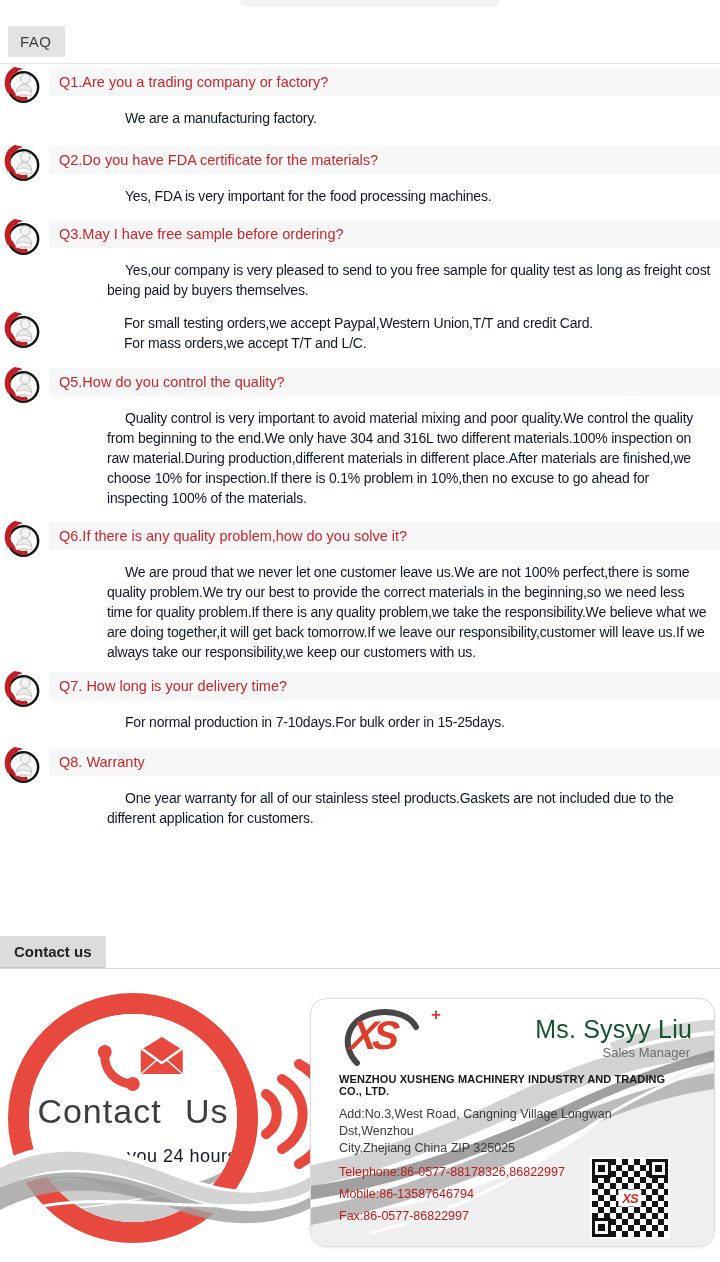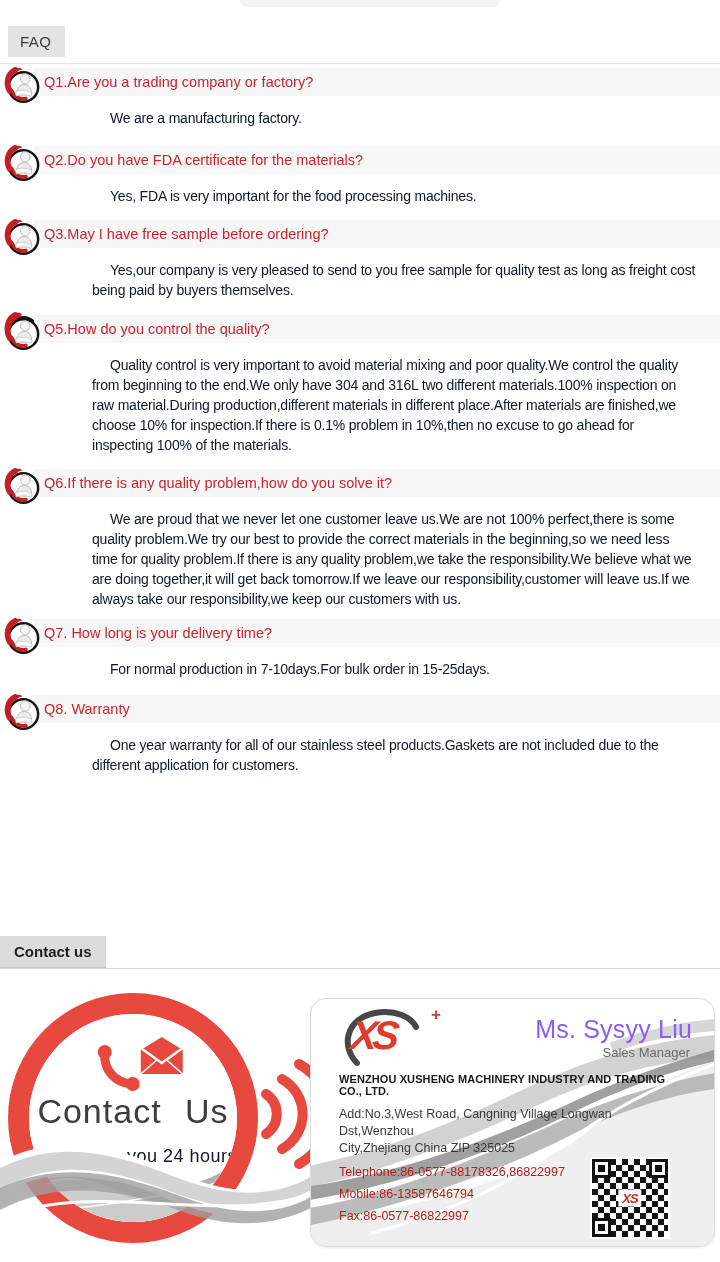--- a/index.html
+++ b/index.html
@@ -9,21 +9,21 @@
 
   .top-smudge { position:absolute; top:0; left:240px; width:260px; height:7px; background:#f3f3f3; border-radius:0 0 10px 10px; }
 
   
   .sec-tab { display:inline-block; background:#e3e3e3; color:#3c3c3c; font-size:15px; padding:7px 13px 7px 12px; letter-spacing:.5px; }
   .faq-tab-row { position:absolute; top:26px; left:8px; }
   .faq-hr { position:absolute; top:63px; left:0; width:720px; height:1px; background:#e2e2e2; }
 
   
   .faq-list { position:absolute; top:68px; left:0; width:720px; }
-  .faq-item { position:relative; padding-left:34px; }
+  .faq-item { position:relative; padding-left:49px; }
   .faq-item .mascot { position:absolute; left:3px; top:-2px; width:38px; height:40px; display:block; }
   .q-bar { display:flex; align-items:center; height:28px; background:#f7f7f7; color:#c9252c; font-size:14.5px; padding:0 10px; }
   .answer { margin-top:12px; width:664px; padding-left:58px; text-indent:18px; font-size:14px; line-height:20px; letter-spacing:-0.2px; color:#0f172a; white-space:pre-line; }
   .answer.flush { padding-left:75px; text-indent:0; }
   .faq-item:nth-child(1){ margin-bottom:18px; }
   .faq-item:nth-child(2){ margin-bottom:14px; }
   .faq-item:nth-child(3){ margin-bottom:13px; }
   .faq-item:nth-child(4){ margin-bottom:15px; }
   .faq-item:nth-child(5){ margin-bottom:14px; }
   .faq-item:nth-child(6){ margin-bottom:10px; }
@@ -49,21 +49,21 @@
   
   .signal-arcs { position:absolute; left:248px; top:62px; width:100px; height:142px; z-index:2; }
 
   
   .biz-card { position:absolute; left:310px; top:18px; width:405px; height:249px; background:#fff; border:1px solid #ddd; border-radius:16px; box-shadow:0 1px 3px rgba(0,0,0,.08); overflow:hidden; z-index:4; }
   .card-waves { position:absolute; inset:0; width:100%; height:100%; }
   .card-logo { position:absolute; left:26px; top:6px; width:112px; height:64px; }
   .logo-xs { position:absolute; left:14px; top:8px; font-size:40px; font-style:italic; font-weight:800; color:#e03c2c; letter-spacing:-5px; transform:skewX(-6deg); }
   .logo-plus { position:absolute; right:8px; top:0; font-size:17px; font-weight:bold; color:#d23b2f; }
   .card-name-block { position:absolute; right:22px; top:16px; text-align:right; }
-  .card-name { font-size:25px; color:#8b5cf6; letter-spacing:.2px; }
+  .card-name { font-size:25px; color:#14532d; letter-spacing:.2px; }
   .card-role { font-size:13px; color:#6b6b6b; margin-top:1px; padding-right:2px; }
   .card-info { position:absolute; left:28px; top:74px; width:330px; }
   .card-company { font-size:11px; font-weight:bold; color:#171717; letter-spacing:.1px; margin-bottom:9px; }
   .card-address { font-size:12.5px; color:#3a3a3a; line-height:17px; margin-bottom:6px; }
   .card-line { font-size:12.5px; color:#b91c1c; margin-top:8px; }
 
   
   .qr { position:absolute; right:46px; top:160px; width:76px; height:78px; z-index:5;
         background:repeating-conic-gradient(#141414 0% 25%, #fff 0% 50%) 0 0/12px 12px; outline:2px solid #fff; }
   .qr .f { position:absolute; width:19px; height:19px; border:3px solid #111; background:#fff; }
@@ -144,20 +144,22 @@
         <svg viewBox="0 0 40 42" width="38" height="40">
           <circle cx="21.5" cy="22" r="15.5" fill="#fff" stroke="#141414" stroke-width="2.6"></circle>
           <path d="M13 4 C 5 8, 2.5 18, 7 26" fill="none" stroke="#c21e24" stroke-width="6" stroke-linecap="round"></path>
           <path d="M12 3 C 15 1, 19 1.6, 20.5 3.6 C 16.5 4, 14.6 5.4, 14 7 Z" fill="#c21e24"></path>
           <path d="M9 26 C 12 32.5, 18 35.5, 24 34.2" fill="none" stroke="#c21e24" stroke-width="4" stroke-linecap="round"></path>
           <ellipse cx="23.5" cy="13.5" rx="5" ry="5.4" fill="#f4f4f4" stroke="#b9b9b9" stroke-width="1"></ellipse>
           <path d="M14 30.5 C 14 22.5, 18 19, 23 19.5 C 28.4 20, 30.6 24.5, 30 30.5 Z" fill="#ececec" stroke="#b9b9b9" stroke-width="1"></path>
           <path d="M13 27.5 C 17 24.5, 26.5 24.5, 30.5 28.5 L 29.5 32 C 24.5 29.5, 18.5 29.8, 14 31.5 Z" fill="#fafafa" stroke="#c6c6c6" stroke-width=".8"></path>
         </svg>
       </span>
+      <div class="answer flush">For small testing orders,we accept Paypal,Western Union,T/T and credit Card.
+For mass orders,we accept T/T and L/C.</div>
     </div>
 
     <div class="faq-item">
       <span class="mascot">
         <svg viewBox="0 0 40 42" width="38" height="40">
           <circle cx="21.5" cy="22" r="15.5" fill="#fff" stroke="#141414" stroke-width="2.6"></circle>
           <path d="M13 4 C 5 8, 2.5 18, 7 26" fill="none" stroke="#c21e24" stroke-width="6" stroke-linecap="round"></path>
           <path d="M12 3 C 15 1, 19 1.6, 20.5 3.6 C 16.5 4, 14.6 5.4, 14 7 Z" fill="#c21e24"></path>
           <path d="M9 26 C 12 32.5, 18 35.5, 24 34.2" fill="none" stroke="#c21e24" stroke-width="4" stroke-linecap="round"></path>
           <ellipse cx="23.5" cy="13.5" rx="5" ry="5.4" fill="#f4f4f4" stroke="#b9b9b9" stroke-width="1"></ellipse>

